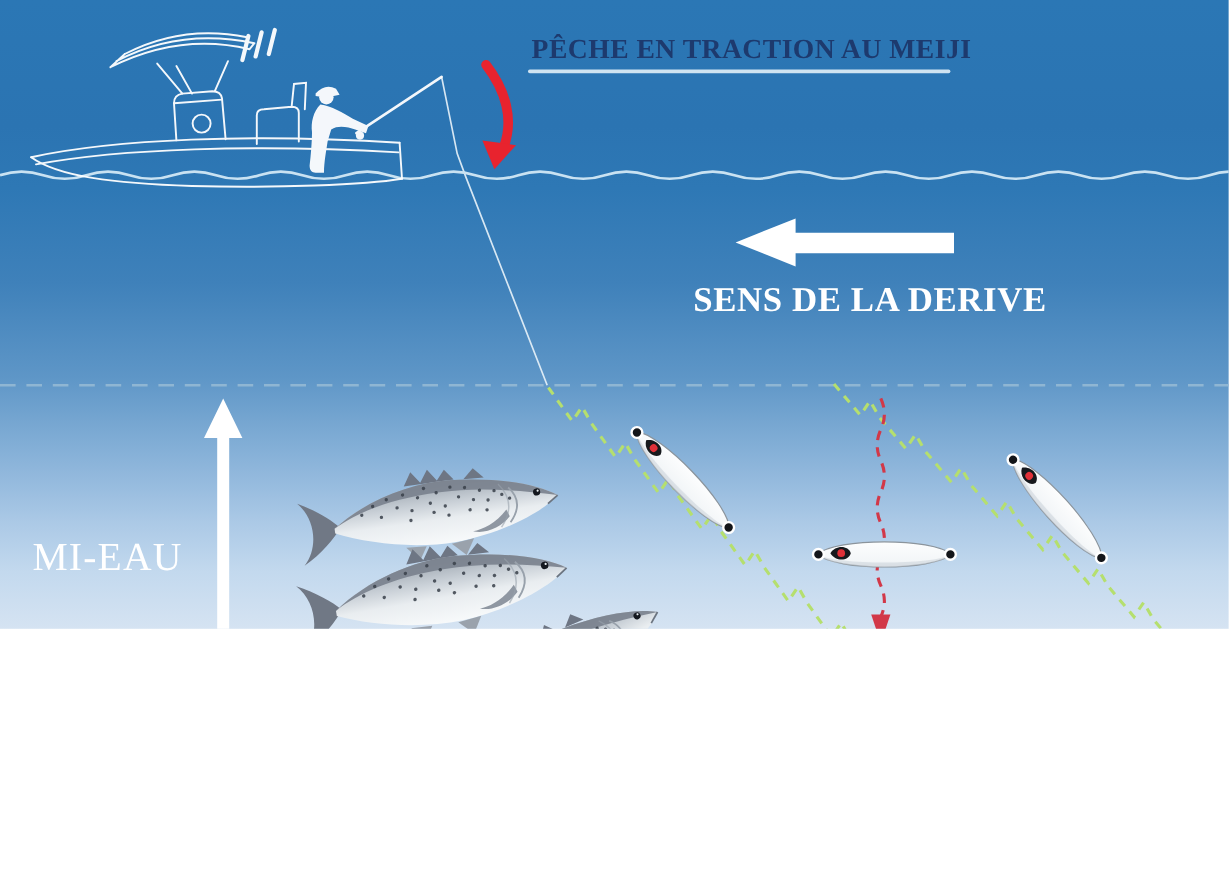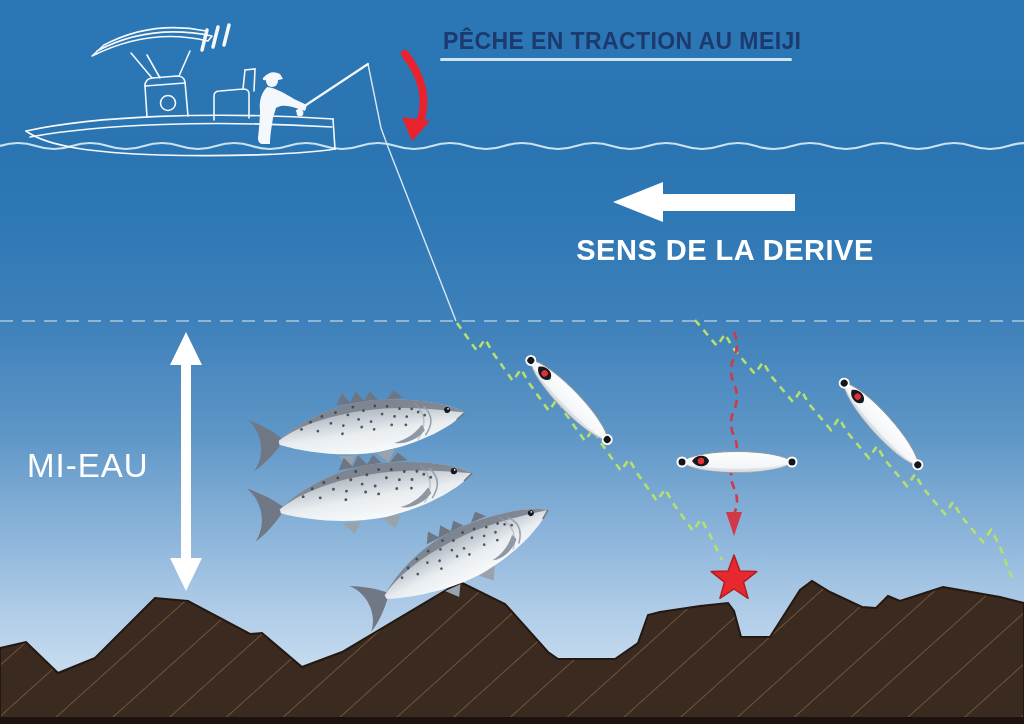--- a/index.html
+++ b/index.html
@@ -1,18 +1,18 @@
 <!DOCTYPE html>
 <html><head>
 <meta charset="utf-8">
 <style>
   html,body{margin:0;padding:0;}
   body{width:1024px;height:724px;overflow:hidden;font-family:"Liberation Sans",sans-serif;}
-  #stage{position:relative;width:1024px;height:724px;overflow:hidden;
-    background:linear-gradient(180deg,#2b77b5 0%,#2b74b2 20%,#2e78b5 30%,#3f81ba 45%,#5e96c7 60%,#79a8d2 68%,#93b9dd 76%,#abc9e6 83%,#c3d9ee 91%,#d5e3f2 100%);}
+  #stage{position:relative;width:1024px;height:524px;overflow:hidden;
+    background:linear-gradient(180deg,#2b77b5 0%,#2b74b2 20%,#2e78b5 30%,#3f81ba 45%,#5e96c7 60%,#79a8d2 68%,#93b9dd 76%,#abc9e6 83%,#c3d9ee 91%,#d5e3f2 100%);font-family:Liberation Serif, serif;}
   #art{position:absolute;left:0;top:0;}
   .label{position:absolute;white-space:nowrap;}
   .title{left:443px;top:28px;width:350px;text-align:center;font-weight:bold;font-size:23px;letter-spacing:.4px;color:#1d3a6e;}
   .title-underline{position:absolute;left:440px;top:58px;width:352px;height:3px;background:#cfe3f1;border-radius:2px;}
   .drift{left:572px;top:234px;width:306px;text-align:center;font-weight:bold;font-size:29px;letter-spacing:.5px;color:#ffffff;}
   .mieau{left:27px;top:447px;font-size:33px;font-weight:normal;letter-spacing:1px;color:#ffffff;}
 </style>
 </head>
 <body>
 

